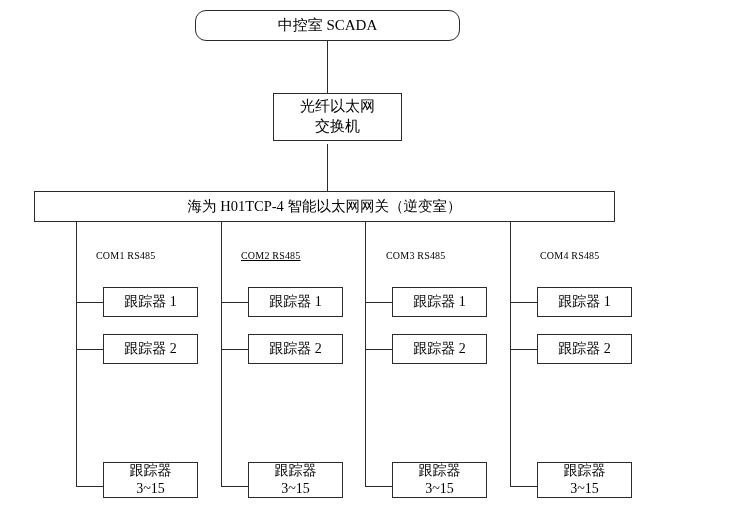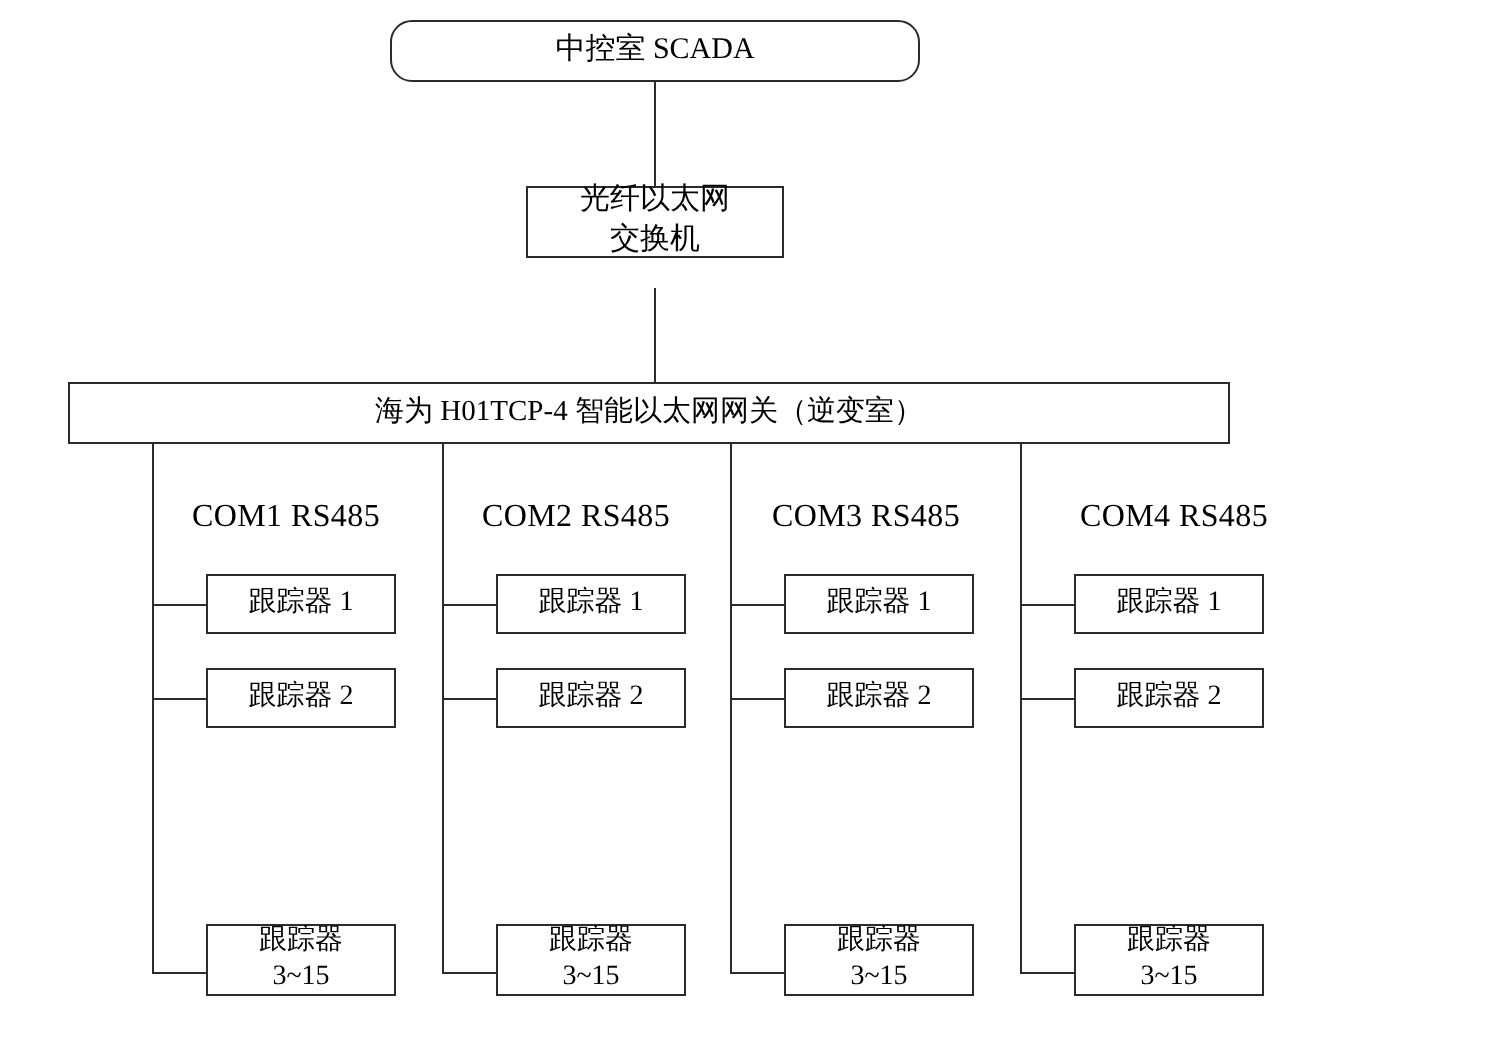--- a/index.html
+++ b/index.html
@@ -42,24 +42,24 @@
   
   .node-scada {
     left: 195px;
     top: 10px;
     width: 265px;
     height: 31px;
     font-size: 15px;
     border-radius: 11px;
   }
   .node-switch {
-    left: 263px;
+    left: 273px;
     top: 93px;
     width: 129px;
-    height: 36px;
+    height: 48px;
     font-size: 15px;
   }
   .node-gateway {
     left: 34px;
     top: 191px;
     width: 581px;
     height: 31px;
     font-size: 14.5px;
     justify-content: center;
   }
@@ -71,21 +71,21 @@
   }
   .node-tracker-range {
     width: 95px;
     height: 36px;
     font-size: 14px;
   }
 
   
   .port-label {
     position: absolute;
-    font-size: 16px;
+    font-size: 10px;
     letter-spacing: .2px;
     white-space: nowrap;
     color: #000000;
   }
 
   
   .vline {
     position: absolute;
     width: 1px;
     background: #2b2b2b;
@@ -131,21 +131,21 @@
     <span class="line">跟踪器 2</span>
   </div>
 
   <div class="hline" style="left:76px; top:486px; width:27px;"></div>
   <div class="node node-tracker-range" style="left:103px; top:462px;">
     <span class="line">跟踪器</span>
     <span class="line">3~15</span>
   </div>
 
   <div class="vline" style="left:221px; top:222px; height:264px;"></div>
-  <span class="port-label" style="left:241px; top:250px;">COM2 RS485</span>
+  <span class="port-label" style="left:241px; top:250px;text-decoration:underline;">COM2 RS485</span>
 
   <div class="hline" style="left:221px; top:302px; width:27px;"></div>
   <div class="node node-tracker" style="left:248px; top:287px;">
     <span class="line">跟踪器 1</span>
   </div>
 
   <div class="hline" style="left:221px; top:349px; width:27px;"></div>
   <div class="node node-tracker" style="left:248px; top:334px;">
     <span class="line">跟踪器 2</span>
   </div>

